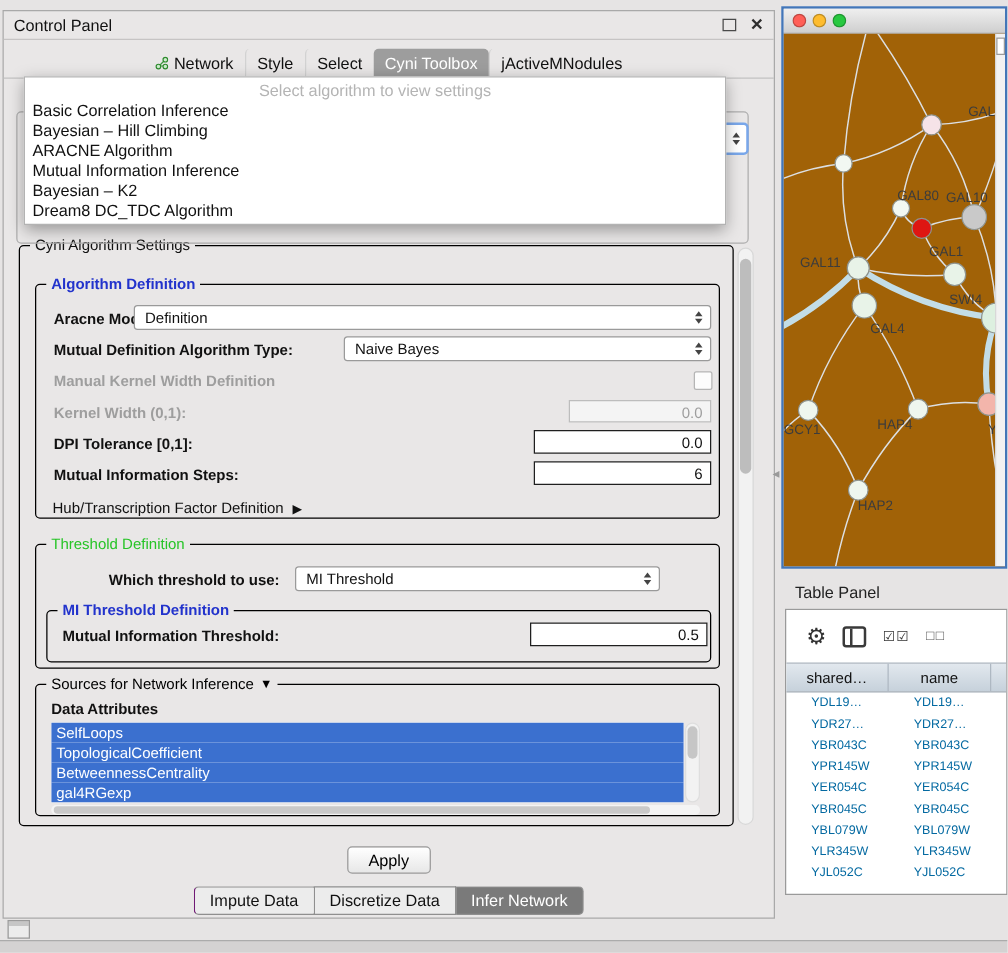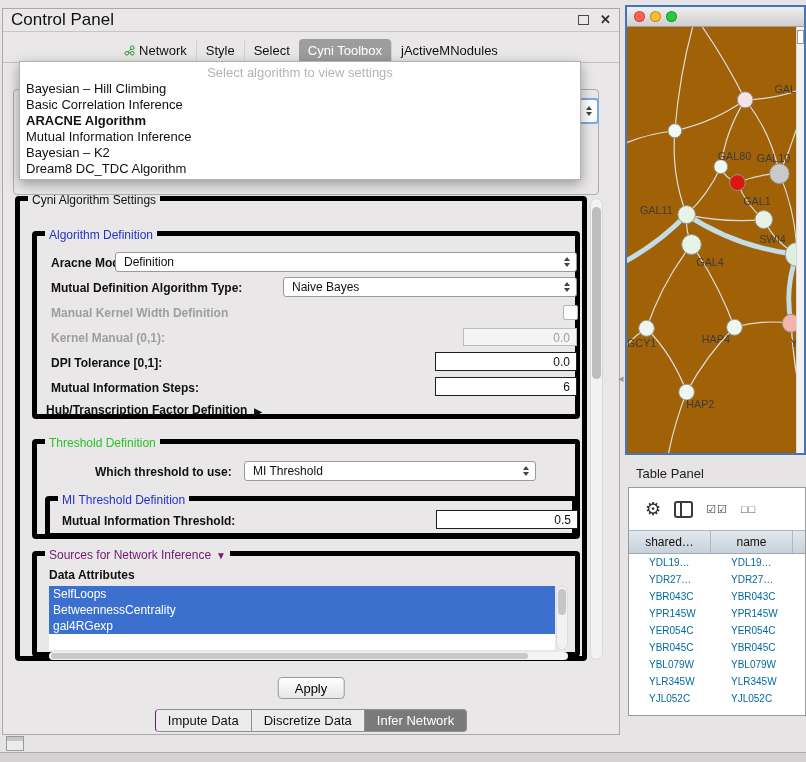--- a/index.html
+++ b/index.html
@@ -6,63 +6,63 @@
   body{
     width:806px;height:762px;position:relative;overflow:hidden;
     background:#e6e4e4;font-family:"Liberation Sans",sans-serif;color:#111;
   }
   
   #control-panel{
     position:absolute;left:2px;top:8px;width:618px;height:727px;
     background:#e9e7e7;border:1px solid #a9a9a9;box-sizing:border-box;
   }
   .cp-titlebar{height:22px;display:flex;align-items:center;padding:0 8px;border-bottom:1px solid #c6c4c4}
-  .cp-title{font-size:17px}
+  .cp-title{font-size:13px}
   .cp-winbtns{margin-left:auto;display:flex;align-items:center}
   .float-btn{display:inline-block;width:9px;height:8px;border:1.5px solid #4a4a4a;margin-right:11px}
   .close-btn{font-size:13px;font-weight:bold;color:#2e2e2e;line-height:10px}
   
   .tabbar{position:absolute;left:0;right:0;top:28px;height:25px;display:flex;justify-content:center;align-items:flex-end;border-bottom:1px solid #c2c2c2}
   .tab{display:flex;align-items:center;gap:4px;padding:4px 9px;font-size:13px;border-radius:4px 4px 0 0;white-space:nowrap}
   .tab + .tab{border-left:1px solid #d2d2d2}
   .tab.selected{background:var(--tab-gray,#9d9d9d);color:#fff;border-left:none}
   .net-ic{display:inline-flex}
   
   .ghost-fieldset{position:absolute;left:10px;top:80px;width:584px;height:104px;border:1px solid #adadad;border-radius:4px;z-index:1}
   .combo-fragment{position:absolute;left:558px;top:89px;width:38px;height:26px;background:#fff;border:2px solid #79a7ea;border-radius:4px;box-sizing:border-box;z-index:2}
   .combo-fragment .combo-arrows{right:5px}
   
   .popup{position:absolute;left:16px;top:52px;width:560px;background:#fff;border:1px solid #b3b3b3;box-shadow:0 4px 12px rgba(0,0,0,.35);z-index:50;padding:2px 0;font-size:13px}
   .popup-placeholder{color:#b4b4b4;text-align:center;line-height:17px}
   .popup-item{line-height:16px;padding:0 6px;white-space:nowrap}
-  .popup-item.selected{font-weight:bold}
-  
-  .fs{position:absolute;border:5px solid #000000;border-radius:4px;box-sizing:border-box}
+  .popup-item.selected{font-weight:normal}
+  
+  .fs{position:absolute;border:1px solid #000000;border-radius:4px;box-sizing:border-box}
   .legend{position:absolute;top:-8px;left:8px;background:#e9e7e7;padding:0 4px;font-size:12px;white-space:nowrap}
-  .legend.blue{color:var(--legend-blue,#2233cc);font-weight:normal}
+  .legend.blue{color:var(--legend-blue,#2233cc);font-weight:bold}
   .legend.green{color:var(--legend-green,#27c427)}
   #settings-fs{left:12px;top:187px;width:572px;height:465px}
   #algo-fs{left:12px;top:30px;width:548px;height:188px}
   #thresh-fs{left:12px;top:238px;width:548px;height:100px}
   #mithresh-fs{left:8px;top:52px;width:532px;height:42px}
   #sources-fs{left:12px;top:350px;width:548px;height:106px}
   .lbl{position:absolute;font-size:12px;white-space:nowrap}
   .b{font-weight:bold}
   .dis{color:#9e9e9e}
   .combo{position:absolute;height:20px;background:#fff;border:1px solid #9a9a9a;border-radius:3px;font-size:12px;display:flex;align-items:center;padding-left:8px;box-sizing:border-box}
   .combo-arrows{position:absolute;right:6px;top:50%;transform:translateY(-50%);display:flex;flex-direction:column;align-items:center;gap:2px}
   .arr-up{width:0;height:0;border-left:3.5px solid transparent;border-right:3.5px solid transparent;border-bottom:4px solid #444}
   .arr-down{width:0;height:0;border-left:3.5px solid transparent;border-right:3.5px solid transparent;border-top:4px solid #444}
   .field{position:absolute;background:#fff;font-size:12px;text-align:right;padding:2px 6px 0 4px;box-sizing:border-box}
   .field.strong{border:1.5px solid #1f1f1f;height:19px}
   .field.dis{border:1px solid #bdbdbd;color:#9e9e9e;background:#f4f4f4;height:18px}
   .checkbox{position:absolute;width:13px;height:13px;background:#fcfcfc;border:1px solid #b5b5b5;border-radius:2px}
-  .hub-row{position:absolute;left:26px;top:202px;font-size:12px;font-weight:bold;display:flex;align-items:flex-end;gap:7px}
+  .hub-row{position:absolute;left:26px;top:202px;font-size:12px;font-weight:normal;display:flex;align-items:flex-end;gap:7px}
   .tri{font-size:10px}
-  .legend-dark{color:#701a75;display:flex;gap:5px;align-items:center}
+  .legend-dark{color:#000000;display:flex;gap:5px;align-items:center}
   #attr-label{left:12px;top:12px}
   #attr-list{position:absolute;left:12px;top:30px;width:506px;height:64px;background:#fff;overflow:hidden}
   .attr-row{height:16px;line-height:16px;background:var(--sel-blue,#3b70cf);color:#fff;font-size:12px;padding-left:4px;white-space:nowrap;overflow:hidden}
   .list-vscroll{position:absolute;left:519px;top:30px;width:12px;height:64px;background:#f2f2f2;border:1px solid #dedede;box-sizing:border-box;border-radius:6px}
   .list-vscroll .thumb{position:absolute;left:1px;right:1px;top:2px;height:26px;background:#c6c6c6;border-radius:5px}
   .list-hscroll{position:absolute;left:12px;top:96px;width:519px;height:8px;background:#f4f4f4;border-radius:4px}
   .list-hscroll .thumb{position:absolute;left:2px;top:1px;height:6px;width:92%;background:#c9c9c9;border-radius:4px}
   .settings-scrollbar{position:absolute;left:587px;top:189px;width:13px;height:462px;background:#f2f2f2;border:1px solid #d8d8d8;box-sizing:border-box;border-radius:7px}
   .settings-scrollbar .thumb{position:absolute;left:1px;right:1px;top:8px;height:172px;background:#bdbdbd;border-radius:6px}
   .apply-btn{position:absolute;left:50%;transform:translateX(-50%);top:668px;height:22px;padding:0 16px;font-size:13px;font-family:"Liberation Sans",sans-serif;background:linear-gradient(#ffffff,#e7e7e7);border:1px solid #9a9a9a;border-radius:4px}
@@ -143,22 +143,22 @@
   <div class="combo-fragment">
     <span class="combo-arrows">
         <span class="arr-up"></span>
         <span class="arr-down"></span>
       </span>
   </div>
 
   <div class="popup">
     <div class="popup-placeholder">Select algorithm to view settings</div>
     <div>
+        <div class="popup-item">Basic Correlation Inference</div>
         <div class="popup-item">Bayesian – Hill Climbing</div>
-        <div class="popup-item">Basic Correlation Inference</div>
         <div class="popup-item selected">ARACNE Algorithm</div>
         <div class="popup-item">Mutual Information Inference</div>
         <div class="popup-item">Bayesian – K2</div>
         <div class="popup-item">Dream8 DC_TDC Algorithm</div>
       </div>
   </div>
 
   <div class="fs" id="settings-fs">
     <span class="legend">Cyni Algorithm Settings</span>
 
@@ -179,21 +179,21 @@
         <span>Naive Bayes</span>
         <span class="combo-arrows">
             <span class="arr-up"></span>
             <span class="arr-down"></span>
           </span>
       </div>
 
       <span class="lbl b dis" style="left:14px;top:70px">Manual Kernel Width Definition</span>
       <span class="checkbox" style="left:526px;top:69px"></span>
 
-      <span class="lbl b dis" style="left:14px;top:95px">Kernel Manual (0,1):</span>
+      <span class="lbl b dis" style="left:14px;top:95px">Kernel Width (0,1):</span>
       <div class="field dis" style="left:426px;top:92px;width:114px">0.0</div>
 
       <span class="lbl b" style="left:14px;top:120px">DPI Tolerance [0,1]:</span>
       <div class="field strong" style="left:398px;top:116px;width:142px">0.0</div>
 
       <span class="lbl b" style="left:14px;top:145px">Mutual Information Steps:</span>
       <div class="field strong" style="left:398px;top:141px;width:142px">6</div>
     </div>
 
     <div class="hub-row">
@@ -221,20 +221,21 @@
     </div>
 
     <div class="fs" id="sources-fs">
       <span class="legend legend-dark">
         <span>Sources for Network Inference</span>
         <span class="tri">▼</span>
       </span>
       <span class="lbl b" id="attr-label">Data Attributes</span>
       <div id="attr-list">
           <div class="attr-row">SelfLoops</div>
+          <div class="attr-row">TopologicalCoefficient</div>
           <div class="attr-row">BetweennessCentrality</div>
           <div class="attr-row">gal4RGexp</div>
         </div>
       <div class="list-vscroll">
           <div class="thumb"></div>
         </div>
       <div class="list-hscroll">
           <div class="thumb"></div>
         </div>
     </div>

